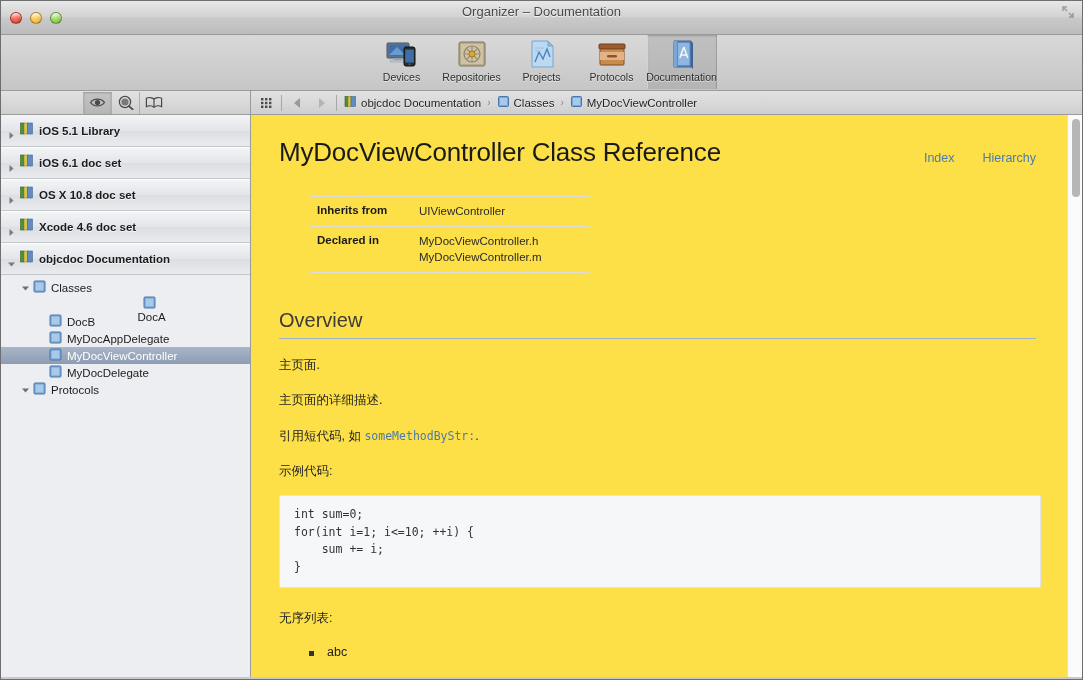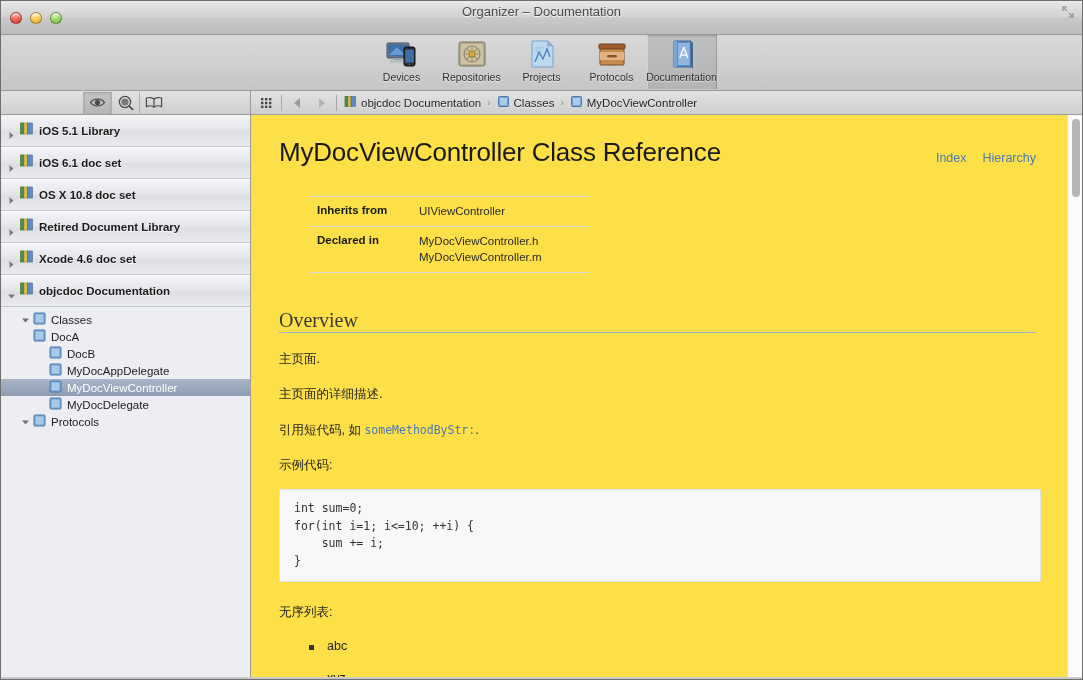--- a/index.html
+++ b/index.html
@@ -179,43 +179,43 @@
     position: relative;
   }
   .doc-header { display: flex; align-items: baseline; }
   .doc-title {
     font-size: 26px;
     font-weight: normal;
     color: #1a1a1a;
     letter-spacing: -0.2px;
     flex: 1;
   }
-  .doc-links { display: flex; gap: 16px; align-self: center; padding-top: 10px; }
+  .doc-links { display: flex; gap: 28px; align-self: center; padding-top: 10px; }
   .doc-link {
     font-size: 12.5px; color: #4b7ab5; cursor: pointer;
   }
   .meta-table {
     margin-top: 28px; margin-left: 30px;
     width: 280px;
     border-collapse: collapse;
   }
   .meta-table td {
     font-size: 11.5px;
     padding: 7px 0 7px 0;
     vertical-align: top;
     border-top: 1px solid #dcdcdc;
   }
   .meta-table tr:last-child td { border-bottom: 1px solid #dcdcdc; }
   .meta-key { font-weight: bold; color: #1a1a1a; width: 110px; padding-left: 8px !important; margin-left: 24px; }
   .meta-val { color: #2a2a2a; line-height: 1.33; }
   .section-h {
     margin-top: 36px;
     font-size: 20px; font-weight: normal; color: #3b3b3b;
+    padding-bottom: 6px;
     border-bottom: 1px solid #9db4cc;
-    font-family: Liberation Serif, serif;
   }
   .para {
     font-size: 12.5px; color: #222;
     margin-top: 18px;
     line-height: 1.4;
   }
   .code-inline {
     font-family: "DejaVu Sans Mono", "Liberation Mono", monospace;
     font-size: 11.5px;
     color: #4b7ab5;
@@ -492,86 +492,71 @@
         <span>
           <svg width="15" height="14" viewBox="0 0 15 14">
             <rect x="0.6" y="1" width="3.4" height="11" fill="#4f8f3f" stroke="#2f6024" stroke-width="0.6"></rect>
             <rect x="4" y="1" width="3.4" height="11" fill="#d9c24e" stroke="#9c8a28" stroke-width="0.6"></rect>
             <rect x="7.4" y="1" width="5" height="11" fill="#5f8cc4" stroke="#3f6690" stroke-width="0.6"></rect>
           </svg>
         </span>
         <span class="grp-label">OS X 10.8 doc set</span>
       </div>
 
+
       <div class="grp-row">
         <span class="twisty">
           <svg width="9" height="9" viewBox="0 0 9 9">
               <path d="M2.5 1 L6.5 4.5 L2.5 8 Z" fill="#7b7b7b"></path>
             </svg>
         </span>
         <span>
           <svg width="15" height="14" viewBox="0 0 15 14">
             <rect x="0.6" y="1" width="3.4" height="11" fill="#4f8f3f" stroke="#2f6024" stroke-width="0.6"></rect>
             <rect x="4" y="1" width="3.4" height="11" fill="#d9c24e" stroke="#9c8a28" stroke-width="0.6"></rect>
             <rect x="7.4" y="1" width="5" height="11" fill="#5f8cc4" stroke="#3f6690" stroke-width="0.6"></rect>
           </svg>
         </span>
-        <span class="grp-label">Retired Document Library</span>
+        <span class="grp-label">Xcode 4.6 doc set</span>
       </div>
 
       <div class="grp-row">
         <span class="twisty">
           <svg width="9" height="9" viewBox="0 0 9 9">
-              <path d="M2.5 1 L6.5 4.5 L2.5 8 Z" fill="#7b7b7b"></path>
+              <path d="M1 2.5 L8 2.5 L4.5 6.5 Z" fill="#7b7b7b"></path>
             </svg>
         </span>
         <span>
           <svg width="15" height="14" viewBox="0 0 15 14">
             <rect x="0.6" y="1" width="3.4" height="11" fill="#4f8f3f" stroke="#2f6024" stroke-width="0.6"></rect>
             <rect x="4" y="1" width="3.4" height="11" fill="#d9c24e" stroke="#9c8a28" stroke-width="0.6"></rect>
             <rect x="7.4" y="1" width="5" height="11" fill="#5f8cc4" stroke="#3f6690" stroke-width="0.6"></rect>
           </svg>
         </span>
-        <span class="grp-label">Xcode 4.6 doc set</span>
-      </div>
-
-      <div class="grp-row">
-        <span class="twisty">
-          <svg width="9" height="9" viewBox="0 0 9 9">
-              <path d="M1 2.5 L8 2.5 L4.5 6.5 Z" fill="#7b7b7b"></path>
-            </svg>
-        </span>
-        <span>
-          <svg width="15" height="14" viewBox="0 0 15 14">
-            <rect x="0.6" y="1" width="3.4" height="11" fill="#4f8f3f" stroke="#2f6024" stroke-width="0.6"></rect>
-            <rect x="4" y="1" width="3.4" height="11" fill="#d9c24e" stroke="#9c8a28" stroke-width="0.6"></rect>
-            <rect x="7.4" y="1" width="5" height="11" fill="#5f8cc4" stroke="#3f6690" stroke-width="0.6"></rect>
-          </svg>
-        </span>
         <span class="grp-label">objcdoc Documentation</span>
       </div>
 
       <div style="padding-top:4px;">
 
         <div class="tree-row" style="padding-left:20px;">
           <span class="twisty">
             <svg width="9" height="9" viewBox="0 0 9 9">
                 <path d="M1 2.5 L8 2.5 L4.5 6.5 Z" fill="#6f6f6f"></path>
               </svg>
           </span>
           <span>
             <svg width="14" height="13" viewBox="0 0 14 13">
               <rect x="1" y="1" width="11" height="11" rx="1" fill="#7ba7d8" stroke="#4a78aa"></rect>
               <rect x="2.6" y="2.6" width="7.8" height="7.8" fill="#a9c9e8"></rect>
             </svg>
           </span>
           <span class="tree-label">Classes</span>
         </div>
 
-        <div class="tree-row" style="padding-left:32px;">
+        <div class="tree-row" style="padding-left:48px;flex-direction:column;">
           <span>
             <svg width="14" height="13" viewBox="0 0 14 13">
               <rect x="1" y="1" width="11" height="11" rx="1" fill="#7ba7d8" stroke="#4a78aa"></rect>
               <rect x="2.6" y="2.6" width="7.8" height="7.8" fill="#a9c9e8"></rect>
             </svg>
           </span>
           <span class="tree-label">DocA</span>
         </div>
 
         <div class="tree-row" style="padding-left:48px;">

